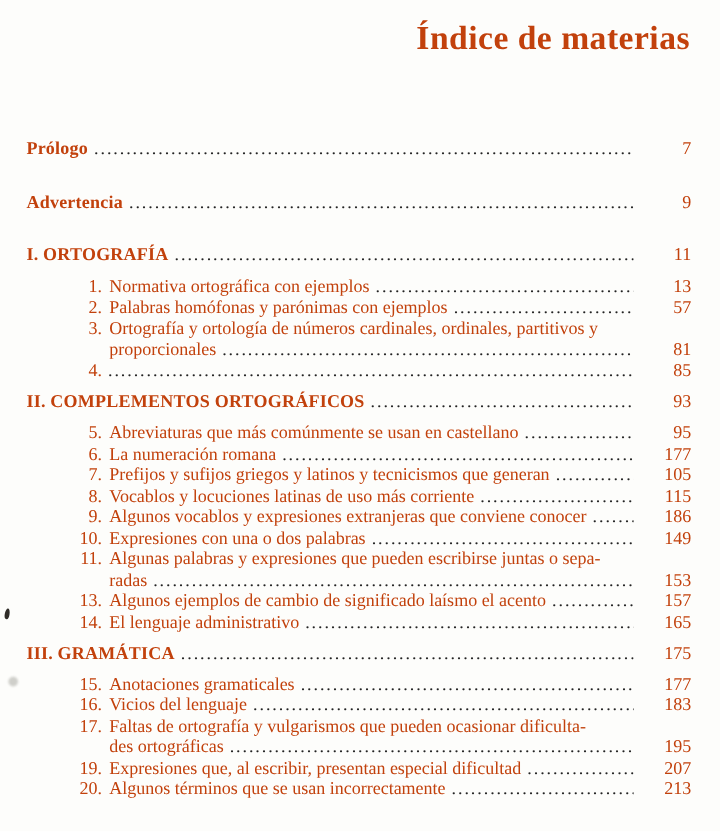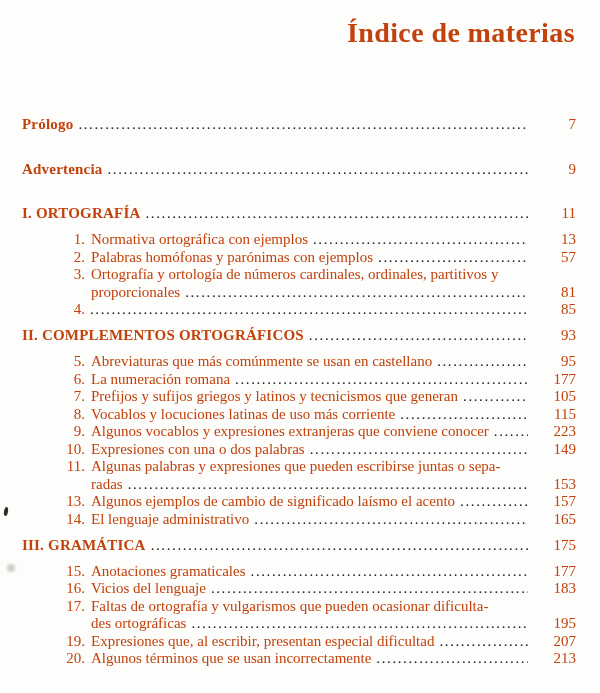--- a/index.html
+++ b/index.html
@@ -88,21 +88,21 @@
       <div class="row item mt-md"><span class="num">1.</span><span class="text">Normativa ortográfica con ejemplos</span><span class="leader"></span><span class="page-num">13</span></div>
       <div class="row item"><span class="num">2.</span><span class="text">Palabras homófonas y parónimas con ejemplos</span><span class="leader"></span><span class="page-num">57</span></div>
       <div class="row item"><span class="num">3.</span><span class="text">Ortografía y ortología de números cardinales, ordinales, partitivos y</span></div>
       <div class="row item"><span class="num"></span><span class="text">proporcionales</span><span class="leader"></span><span class="page-num">81</span></div>
       <div class="row item"><span class="num">4.</span><span class="leader"></span><span class="page-num">85</span></div>
       <div class="row top mt-md"><span class="text">II. COMPLEMENTOS ORTOGRÁFICOS</span><span class="leader"></span><span class="page-num">93</span></div>
       <div class="row item mt-md"><span class="num">5.</span><span class="text">Abreviaturas que más comúnmente se usan en castellano</span><span class="leader"></span><span class="page-num">95</span></div>
       <div class="row item"><span class="num">6.</span><span class="text">La numeración romana</span><span class="leader"></span><span class="page-num">177</span></div>
       <div class="row item"><span class="num">7.</span><span class="text">Prefijos y sufijos griegos y latinos y tecnicismos que generan</span><span class="leader"></span><span class="page-num">105</span></div>
       <div class="row item"><span class="num">8.</span><span class="text">Vocablos y locuciones latinas de uso más corriente</span><span class="leader"></span><span class="page-num">115</span></div>
-      <div class="row item"><span class="num">9.</span><span class="text">Algunos vocablos y expresiones extranjeras que conviene conocer</span><span class="leader"></span><span class="page-num">223</span></div>
+      <div class="row item"><span class="num">9.</span><span class="text">Algunos vocablos y expresiones extranjeras que conviene conocer</span><span class="leader"></span><span class="page-num">186</span></div>
       <div class="row item"><span class="num">10.</span><span class="text">Expresiones con una o dos palabras</span><span class="leader"></span><span class="page-num">149</span></div>
       <div class="row item"><span class="num">11.</span><span class="text">Algunas palabras y expresiones que pueden escribirse juntas o sepa-</span></div>
       <div class="row item"><span class="num"></span><span class="text">radas</span><span class="leader"></span><span class="page-num">153</span></div>
       <div class="row item"><span class="num">13.</span><span class="text">Algunos ejemplos de cambio de significado laísmo el acento</span><span class="leader"></span><span class="page-num">157</span></div>
       <div class="row item"><span class="num">14.</span><span class="text">El lenguaje administrativo</span><span class="leader"></span><span class="page-num">165</span></div>
       <div class="row top mt-md"><span class="text">III. GRAMÁTICA</span><span class="leader"></span><span class="page-num">175</span></div>
       <div class="row item mt-md"><span class="num">15.</span><span class="text">Anotaciones gramaticales</span><span class="leader"></span><span class="page-num">177</span></div>
       <div class="row item"><span class="num">16.</span><span class="text">Vicios del lenguaje</span><span class="leader"></span><span class="page-num">183</span></div>
       <div class="row item"><span class="num">17.</span><span class="text">Faltas de ortografía y vulgarismos que pueden ocasionar dificulta-</span></div>
       <div class="row item"><span class="num"></span><span class="text">des ortográficas</span><span class="leader"></span><span class="page-num">195</span></div>

